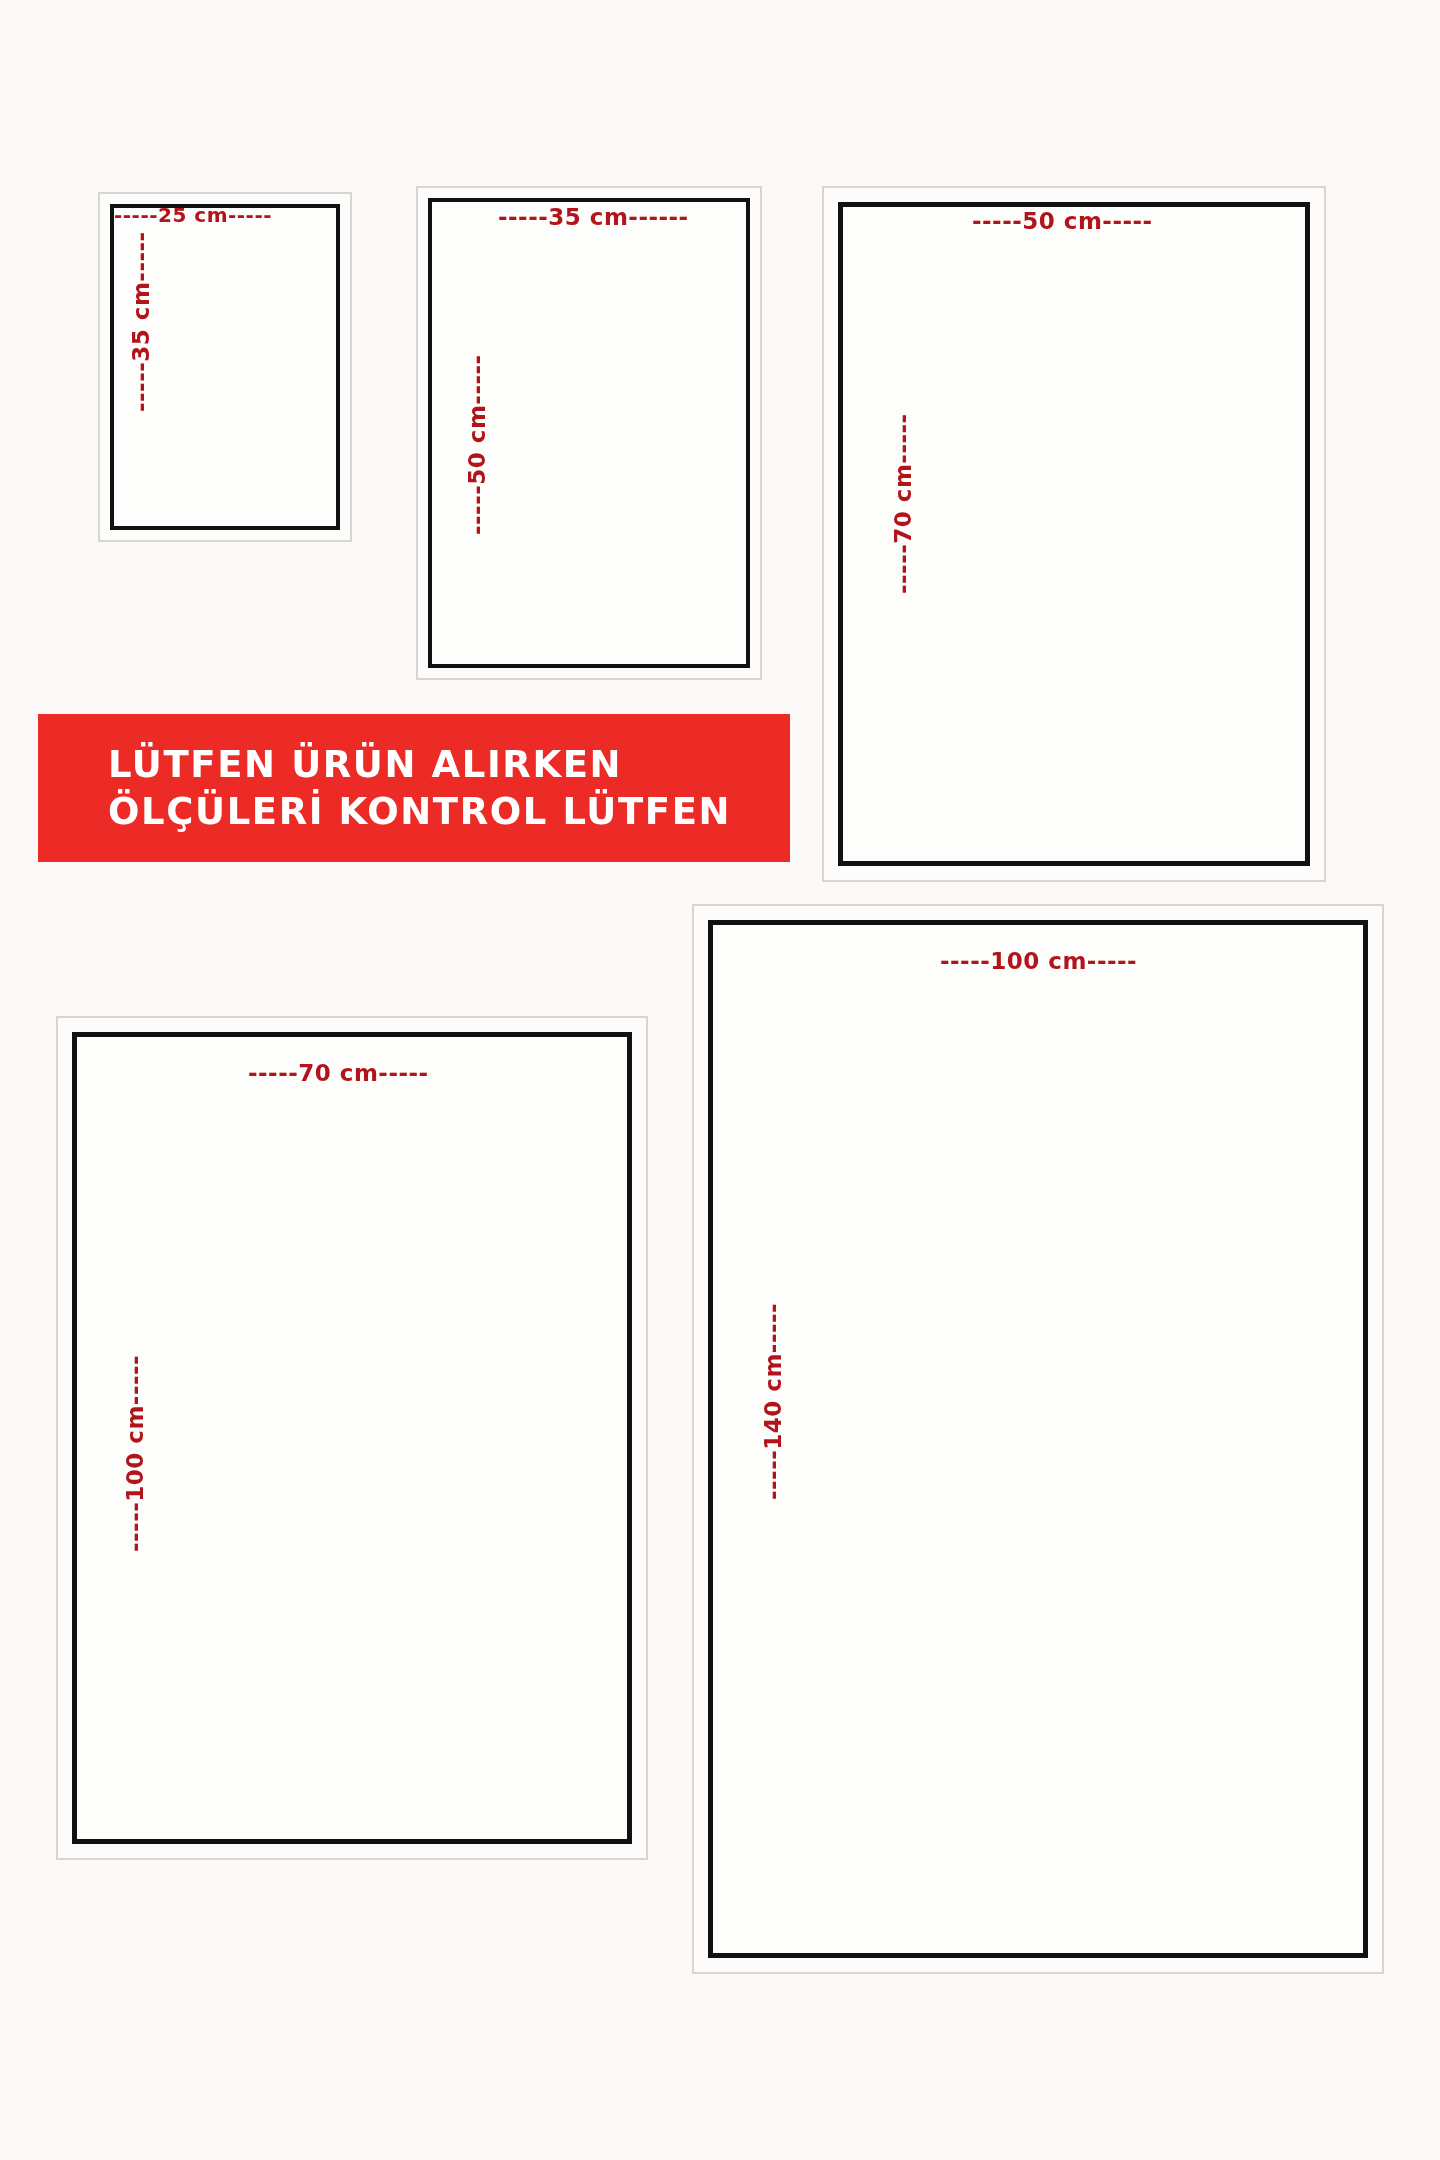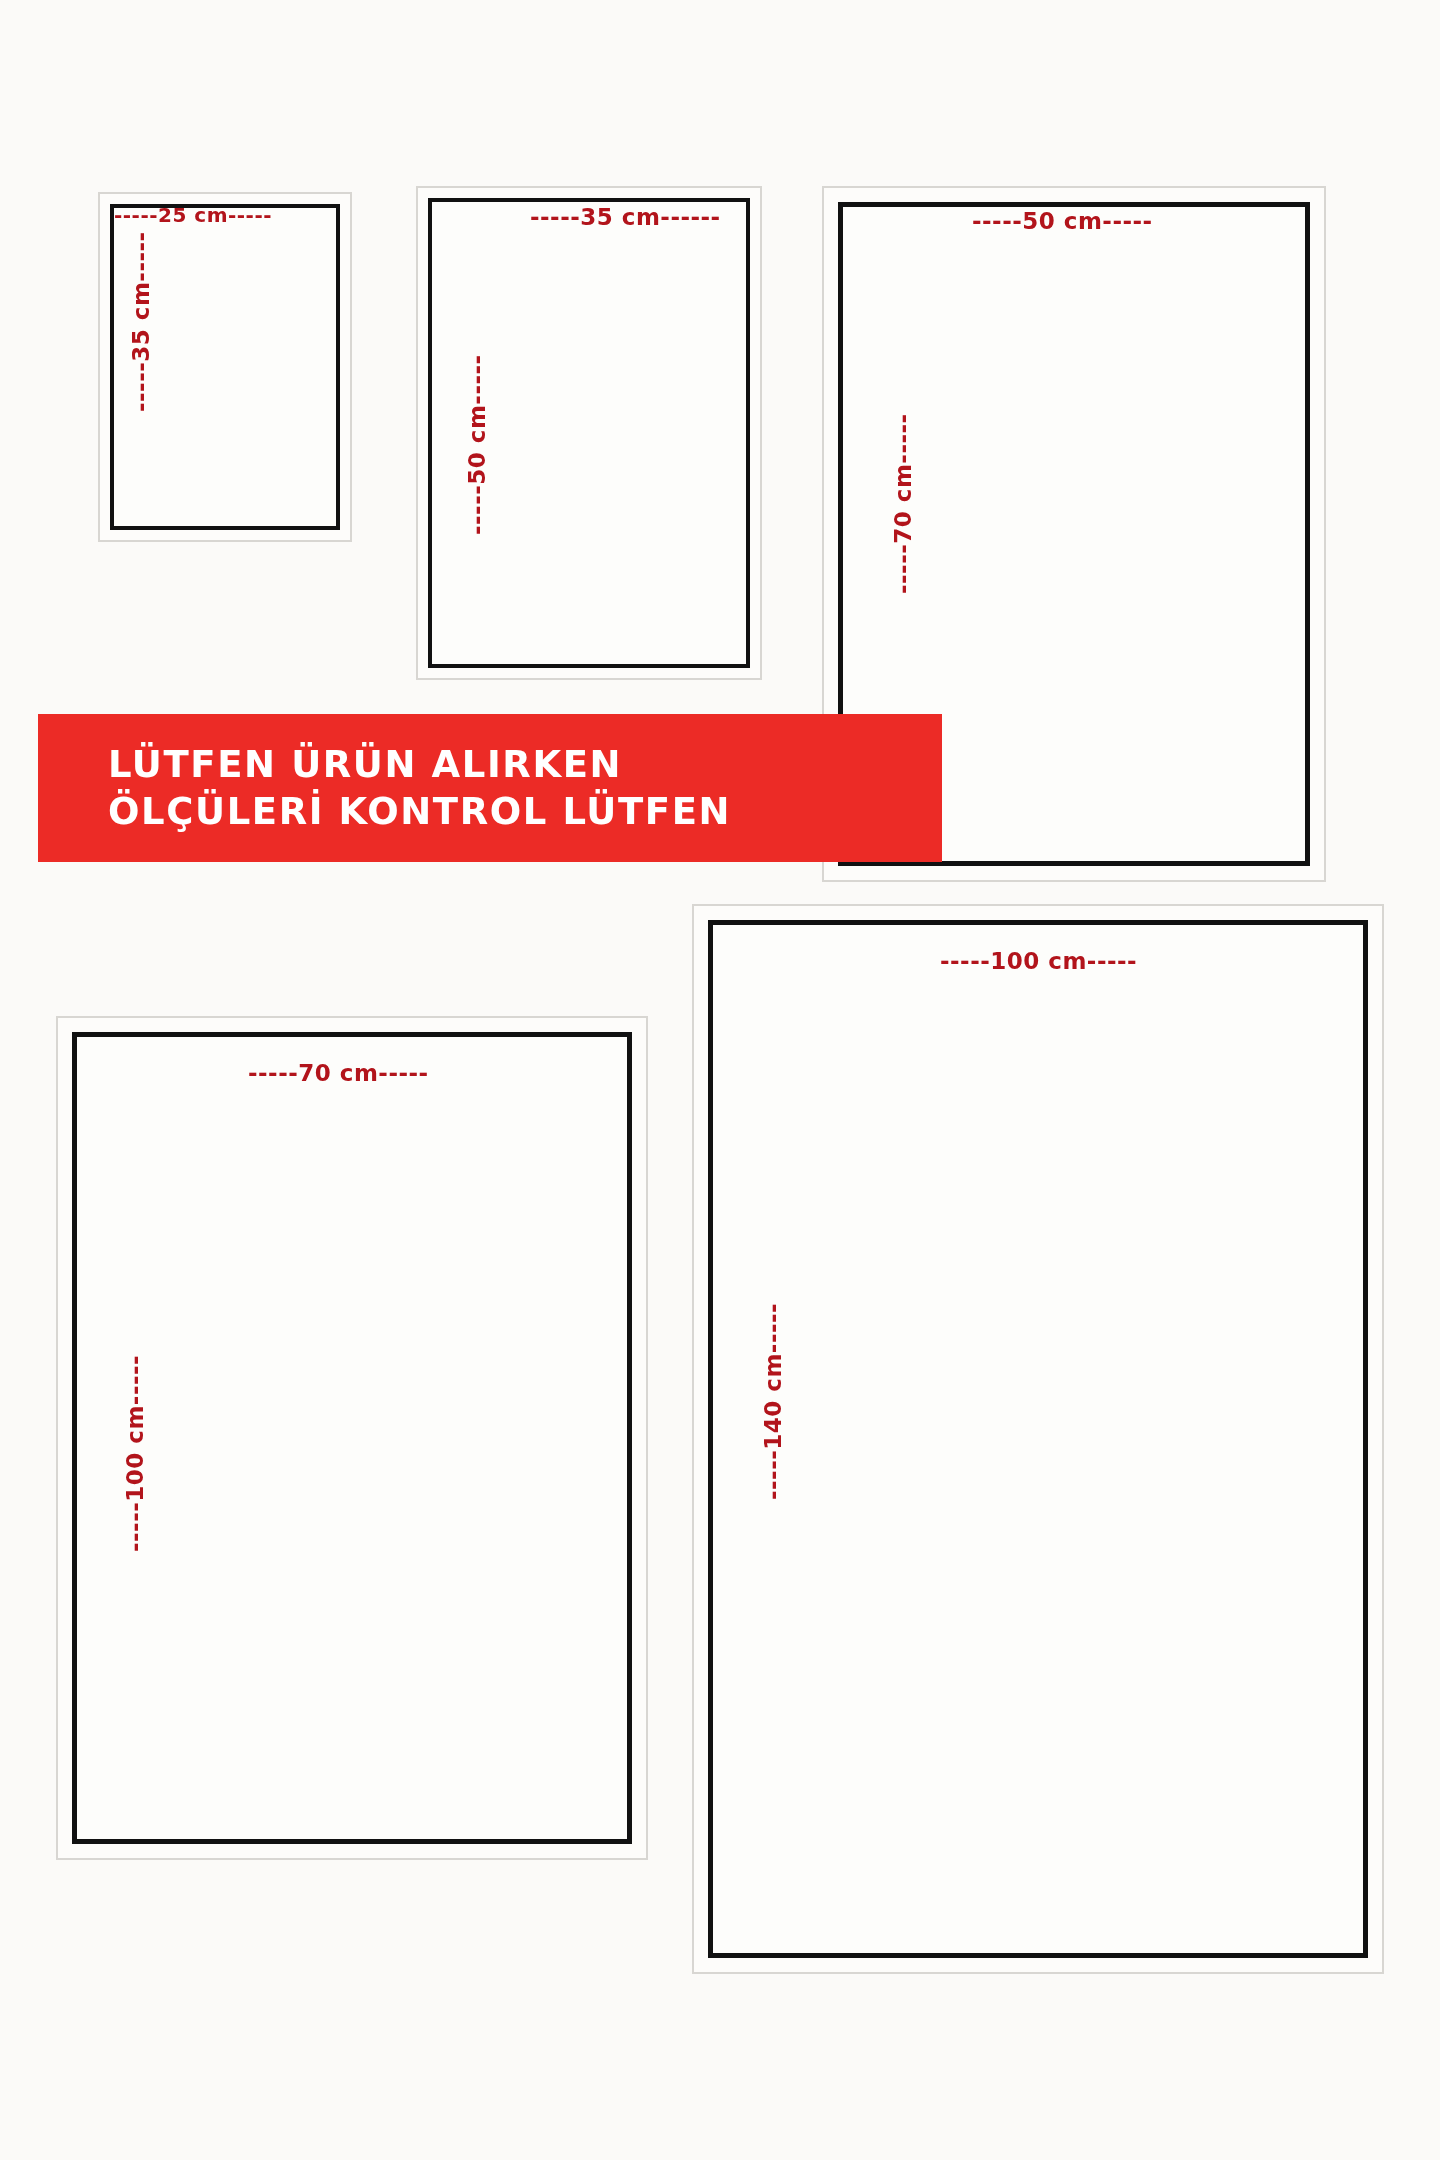--- a/index.html
+++ b/index.html
@@ -56,21 +56,21 @@
   .dim.v {
     transform-origin: 0 0;
     transform: rotate(-90deg);
   }
 
   
   #warning-banner {
     position: absolute;
     left: 38px;
     top: 714px;
-    width: 904px;
+    width: 752px;
     height: 148px;
     background: #ec2b26;
     display: flex;
     flex-direction: column;
     justify-content: center;
     padding-left: 70px;
     box-sizing: border-box;
   }
   #warning-banner .line {
     color: #ffffff;
@@ -89,21 +89,21 @@
 
   <div class="frame small" style="left:98px; top:192px; width:254px; height:350px;">
     <div class="inner"></div>
   </div>
   <div class="dim" style="left:114px; top:205px; font-size:20px;">-----25 cm-----</div>
   <div class="dim v" style="left:130px; top:412px; font-size:23px;">-----35 cm-----</div>
 
   <div class="frame small" style="left:416px; top:186px; width:346px; height:494px;">
     <div class="inner"></div>
   </div>
-  <div class="dim" style="left:498px; top:206px; font-size:23px;margin-left:32px;">-----35 cm------</div>
+  <div class="dim" style="left:498px; top:206px; font-size:23px;">-----35 cm------</div>
   <div class="dim v" style="left:466px; top:535px; font-size:23px;">-----50 cm-----</div>
 
   <div class="frame" style="left:822px; top:186px; width:504px; height:696px;">
     <div class="inner"></div>
   </div>
   <div class="dim" style="left:972px; top:210px; font-size:23px;">-----50 cm-----</div>
   <div class="dim v" style="left:892px; top:594px; font-size:23px;">-----70 cm-----</div>
 
   <div id="warning-banner">
     <div class="line">LÜTFEN ÜRÜN ALIRKEN</div>

